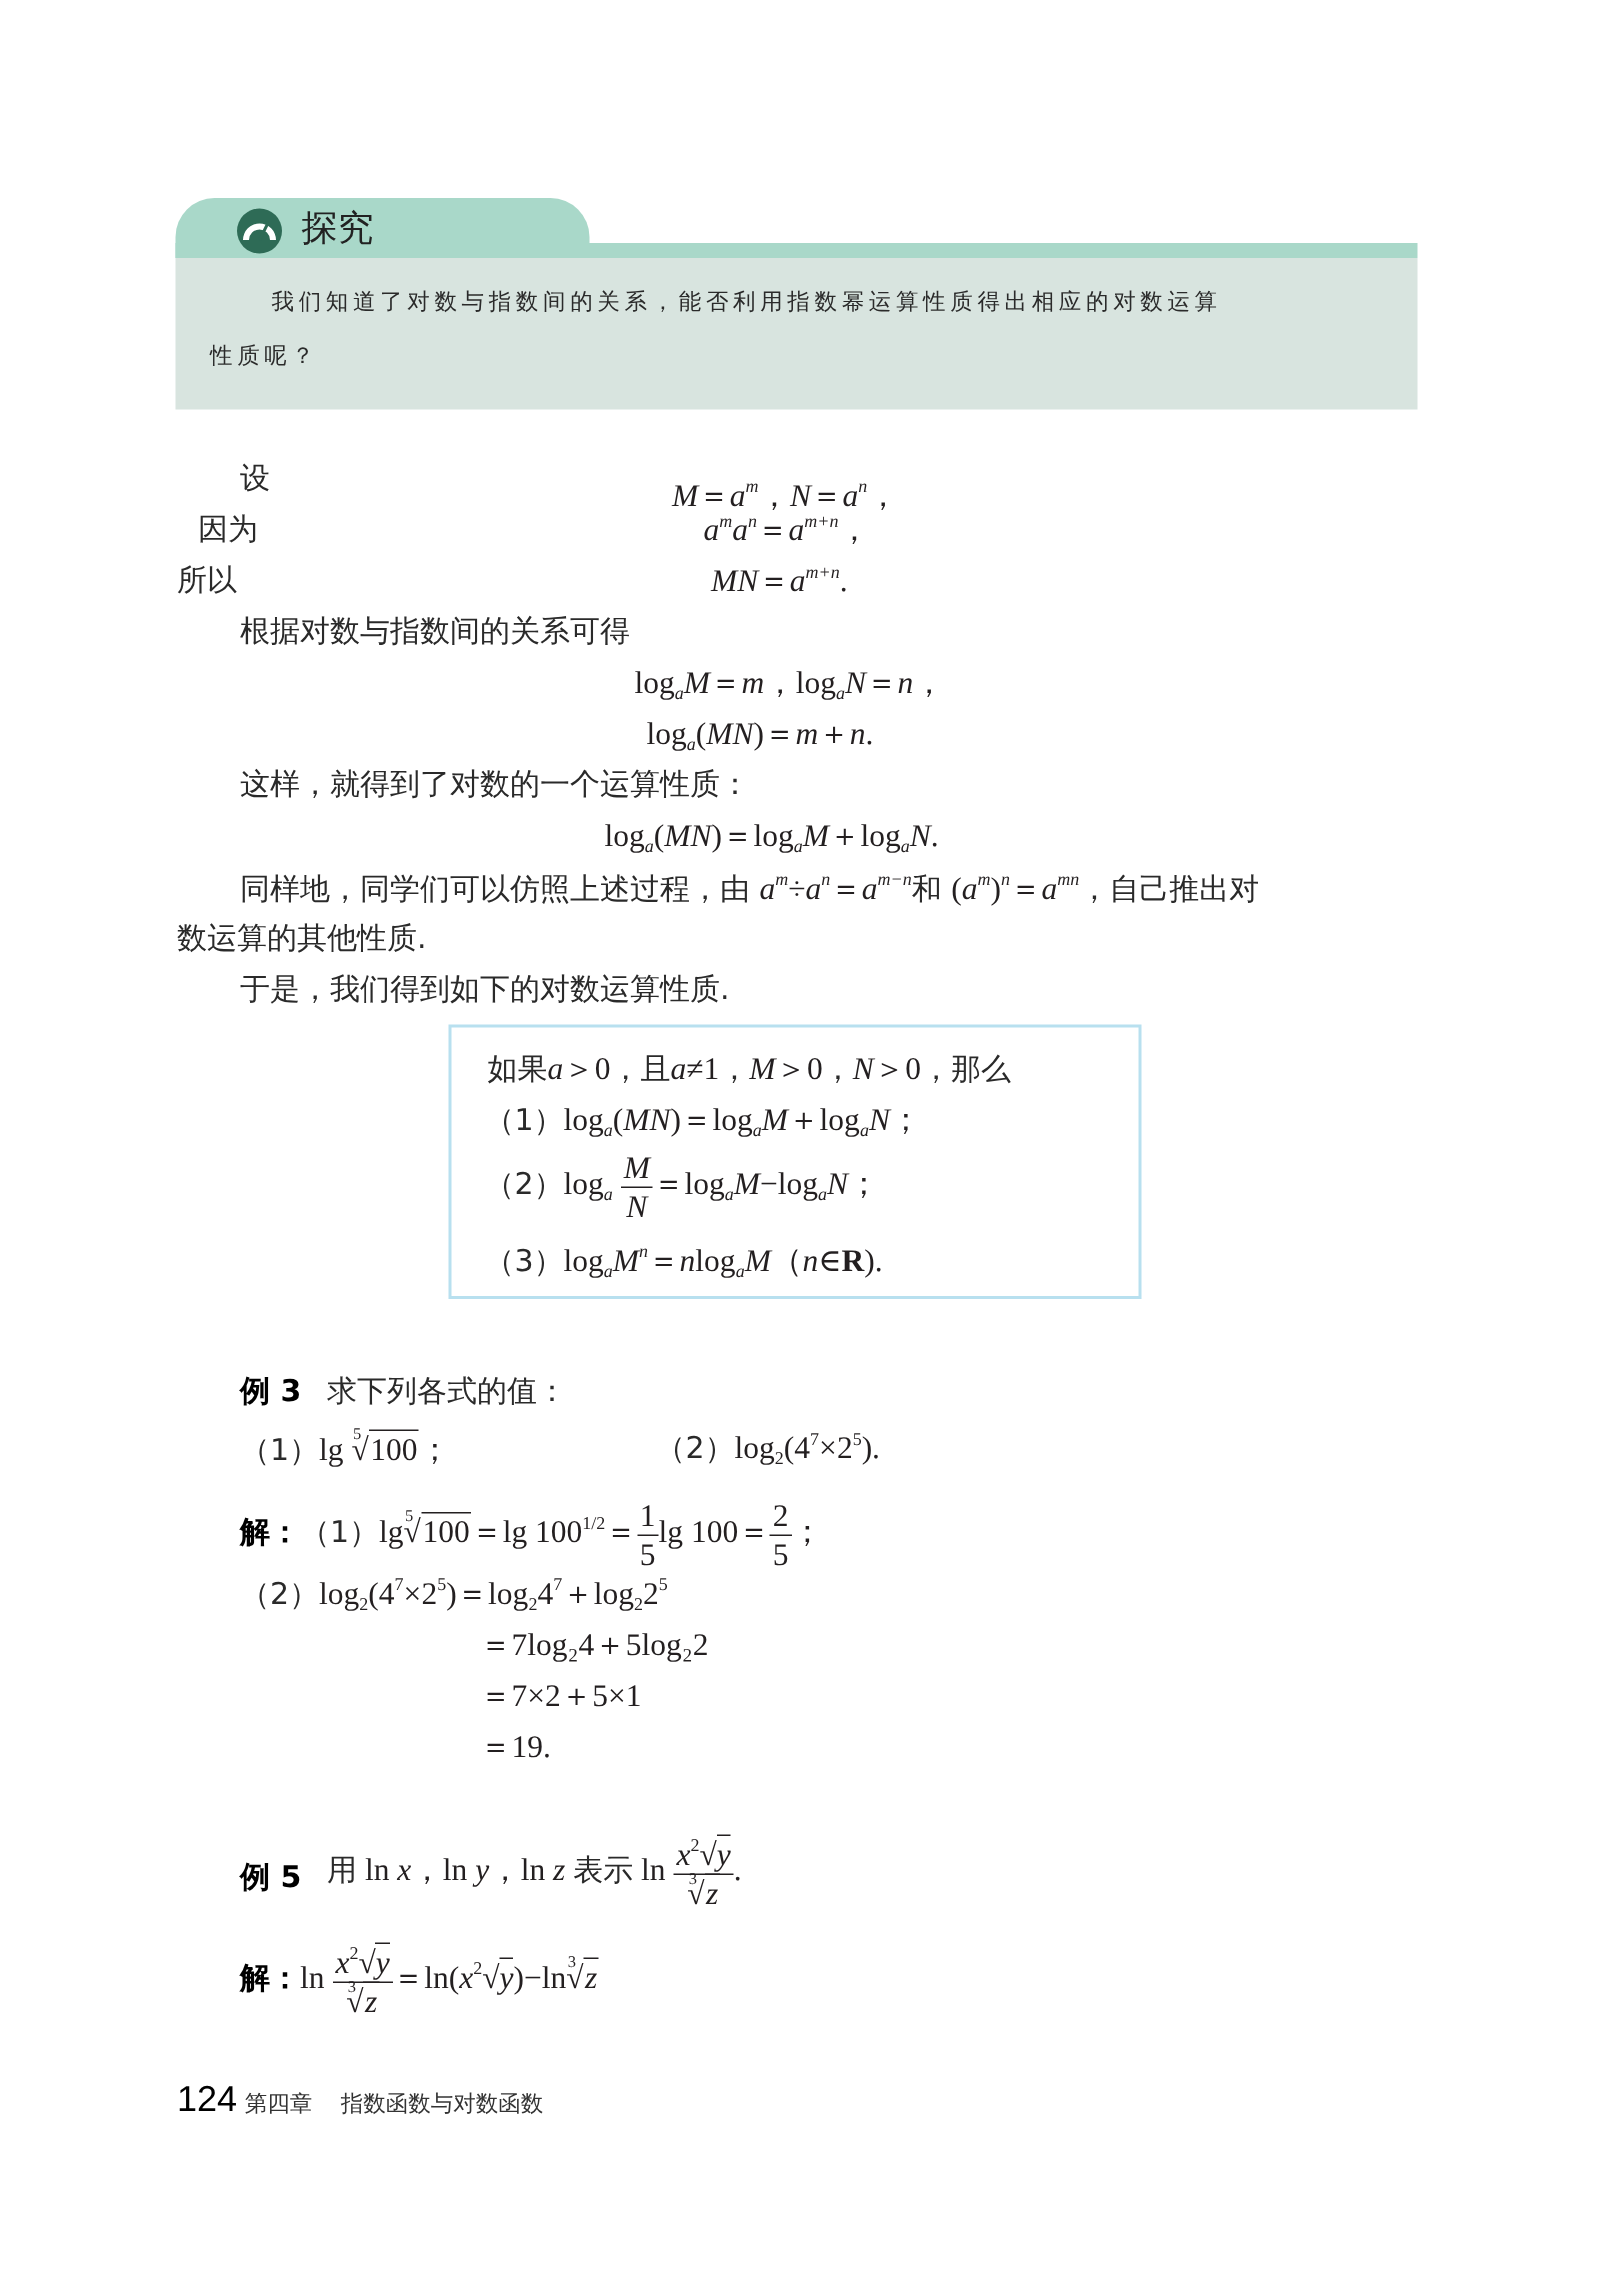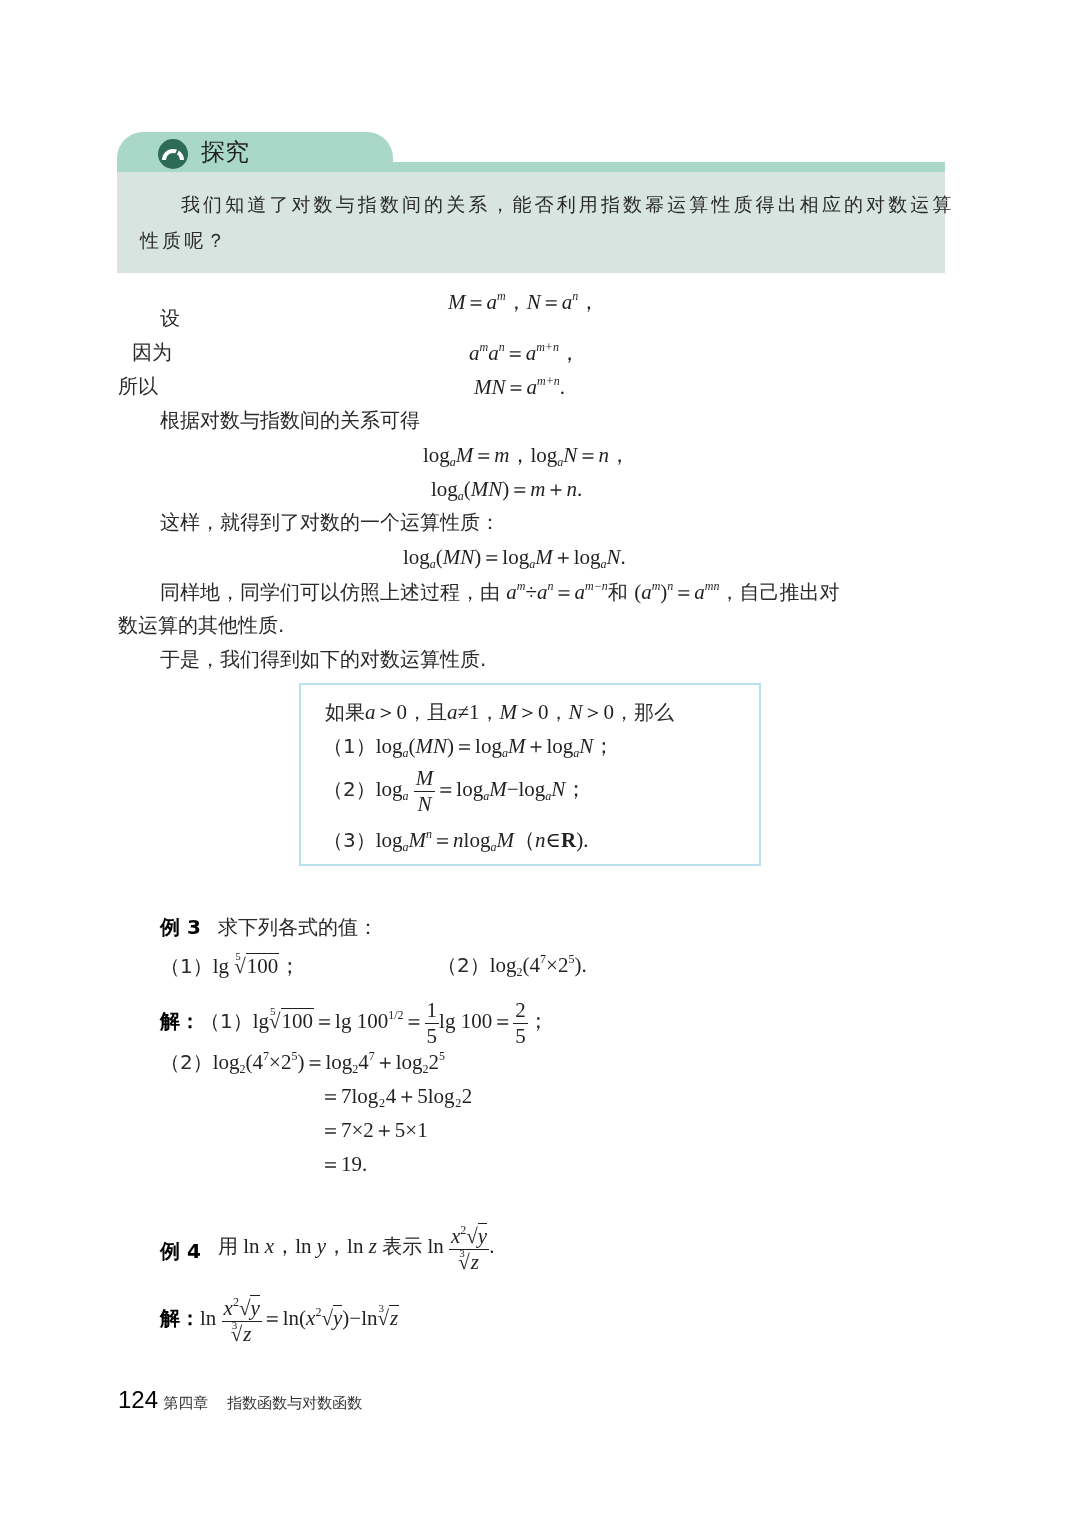--- a/index.html
+++ b/index.html
@@ -21,21 +21,21 @@
   .explore-tab {
     position: absolute; left: 117px; top: 132px; width: 276px; height: 40px;
     background: #a9d8c9; border-top-left-radius: 26px; border-top-right-radius: 26px;
   }
   .explore-strip { position: absolute; left: 117px; top: 162px; width: 828px; height: 10px; background: #a9d8c9; }
   .explore-body { position: absolute; left: 117px; top: 172px; width: 828px; height: 101px; background: #d8e4df; }
   .explore-icon {
     position: absolute; left: 157px; top: 138px; width: 32px; height: 32px;
   }
   .explore-title { position: absolute; left: 201px; top: 136px; font-family: "DejaVu Sans", sans-serif; font-size: 24px; color: #222; }
-  .explore-text { font-family: "DejaVu Serif", serif; font-size: 19px; letter-spacing: 3.1px; color: #2a2a2a; }
+  .explore-text { font-family: "DejaVu Serif", serif; font-size: 15px; letter-spacing: 3.1px; color: #2a2a2a; }
 
   .rule-box {
     position: absolute; left: 299px; top: 683px; width: 462px; height: 183px;
     border: 2px solid #b8e0ef; box-sizing: border-box; background: #fff;
   }
   .blue { color: #000000; font-family: "DejaVu Sans", sans-serif; font-weight: bold; font-size: 20px; }
   .frac { display: inline-block; vertical-align: middle; text-align: center; line-height: 1; }
   .frac .num { display: block; padding: 0 2px 2px; border-bottom: 1px solid #231f20; }
   .frac .den { display: block; padding-top: 2px; }
   .root { display: inline-block; position: relative; }
@@ -53,21 +53,21 @@
 <svg class="explore-icon" viewBox="0 0 32 32">
   <circle cx="16" cy="16" r="15" fill="#2e6b56"></circle>
   <path d="M5 22 A11 11 0 0 1 27 22 L23 22 A7 7 0 0 0 9 22 Z" fill="#ffffff"></path>
   <path d="M16 22 L22 10" stroke="#2e6b56" stroke-width="2"></path>
 </svg>
 <div class="explore-title">探究</div>
 <div class="abs explore-text" style="left:181px; top:192px;">我们知道了对数与指数间的关系，能否利用指数幂运算性质得出相应的对数运算</div>
 <div class="abs explore-text" style="left:140px; top:228px;">性质呢？</div>
 
 <div class="abs zh" style="left:160px; top:305px;">设</div>
-<div class="abs m" style="left:448px; top:288px;">
+<div class="abs m" style="left:448px; top:316px;">
   <span class="it">M</span>＝<span class="it">a</span><span class="supi">m</span>，<span class="it">N</span>＝<span class="it">a</span><span class="supi">n</span>，
 </div>
 <div class="abs zh" style="left:132px; top:339px;text-align:center;">因为</div>
 <div class="abs m" style="left:469px; top:339px;">
   <span class="it">a</span><span class="supi">m</span><span class="it">a</span><span class="supi">n</span>＝<span class="it">a</span><span class="supi">m+n</span>，
 </div>
 <div class="abs zh" style="left:118px; top:373px;">所以</div>
 <div class="abs m" style="left:474px; top:373px;">
   <span class="it">MN</span>＝<span class="it">a</span><span class="supi">m+n</span>.
 </div>
@@ -118,21 +118,21 @@
 <div class="abs m" style="left:160px; top:1000px;">
   <span class="blue">解：</span><span class="zh">（1）</span>lg<span class="root"><span class="idx">5</span>√<span class="rad">100</span></span>＝lg 100<span class="sup">1/2</span>＝<span class="frac"><span class="num">1</span><span class="den">5</span></span>lg 100＝<span class="frac"><span class="num">2</span><span class="den">5</span></span>；
 </div>
 <div class="abs m" style="left:160px; top:1048px;">
   <span class="zh">（2）</span>log<span class="subn">2</span>(4<span class="sup">7</span>×2<span class="sup">5</span>)＝log<span class="subn">2</span>4<span class="sup">7</span>＋log<span class="subn">2</span>2<span class="sup">5</span>
 </div>
 <div class="abs m" style="left:320px; top:1082px;">＝7log₂4＋5log₂2</div>
 <div class="abs m" style="left:320px; top:1116px;">＝7×2＋5×1</div>
 <div class="abs m" style="left:320px; top:1150px;">＝19.</div>
 
-<div class="abs blue" style="left:160px; top:1238px;">例 4</div>
+<div class="abs blue" style="left:160px; top:1238px;">例 5</div>
 <div class="abs m" style="left:218px; top:1224px;">
   <span class="zh">用</span> ln <span class="it">x</span>，ln <span class="it">y</span>，ln <span class="it">z</span> <span class="zh">表示</span> ln
   <span class="frac"><span class="num"><span class="it">x</span><span class="sup">2</span>√<span class="rad it" style="border-top:1px solid #231f20;">y</span></span><span class="den"><span class="root"><span class="idx">3</span>√<span class="rad it">z</span></span></span></span>.
 </div>
 <div class="abs m" style="left:160px; top:1296px;">
   <span class="blue">解：</span>ln
   <span class="frac"><span class="num"><span class="it">x</span><span class="sup">2</span>√<span class="it" style="border-top:1px solid #231f20;">y</span></span><span class="den"><span class="root"><span class="idx">3</span>√<span class="rad it">z</span></span></span></span>＝ln(<span class="it">x</span><span class="sup">2</span>√<span class="it" style="border-top:1px solid #231f20;">y</span>)−ln<span class="root"><span class="idx">3</span>√<span class="rad it">z</span></span>
 </div>
 
 <div class="abs" style="left:118px; top:1386px;">

